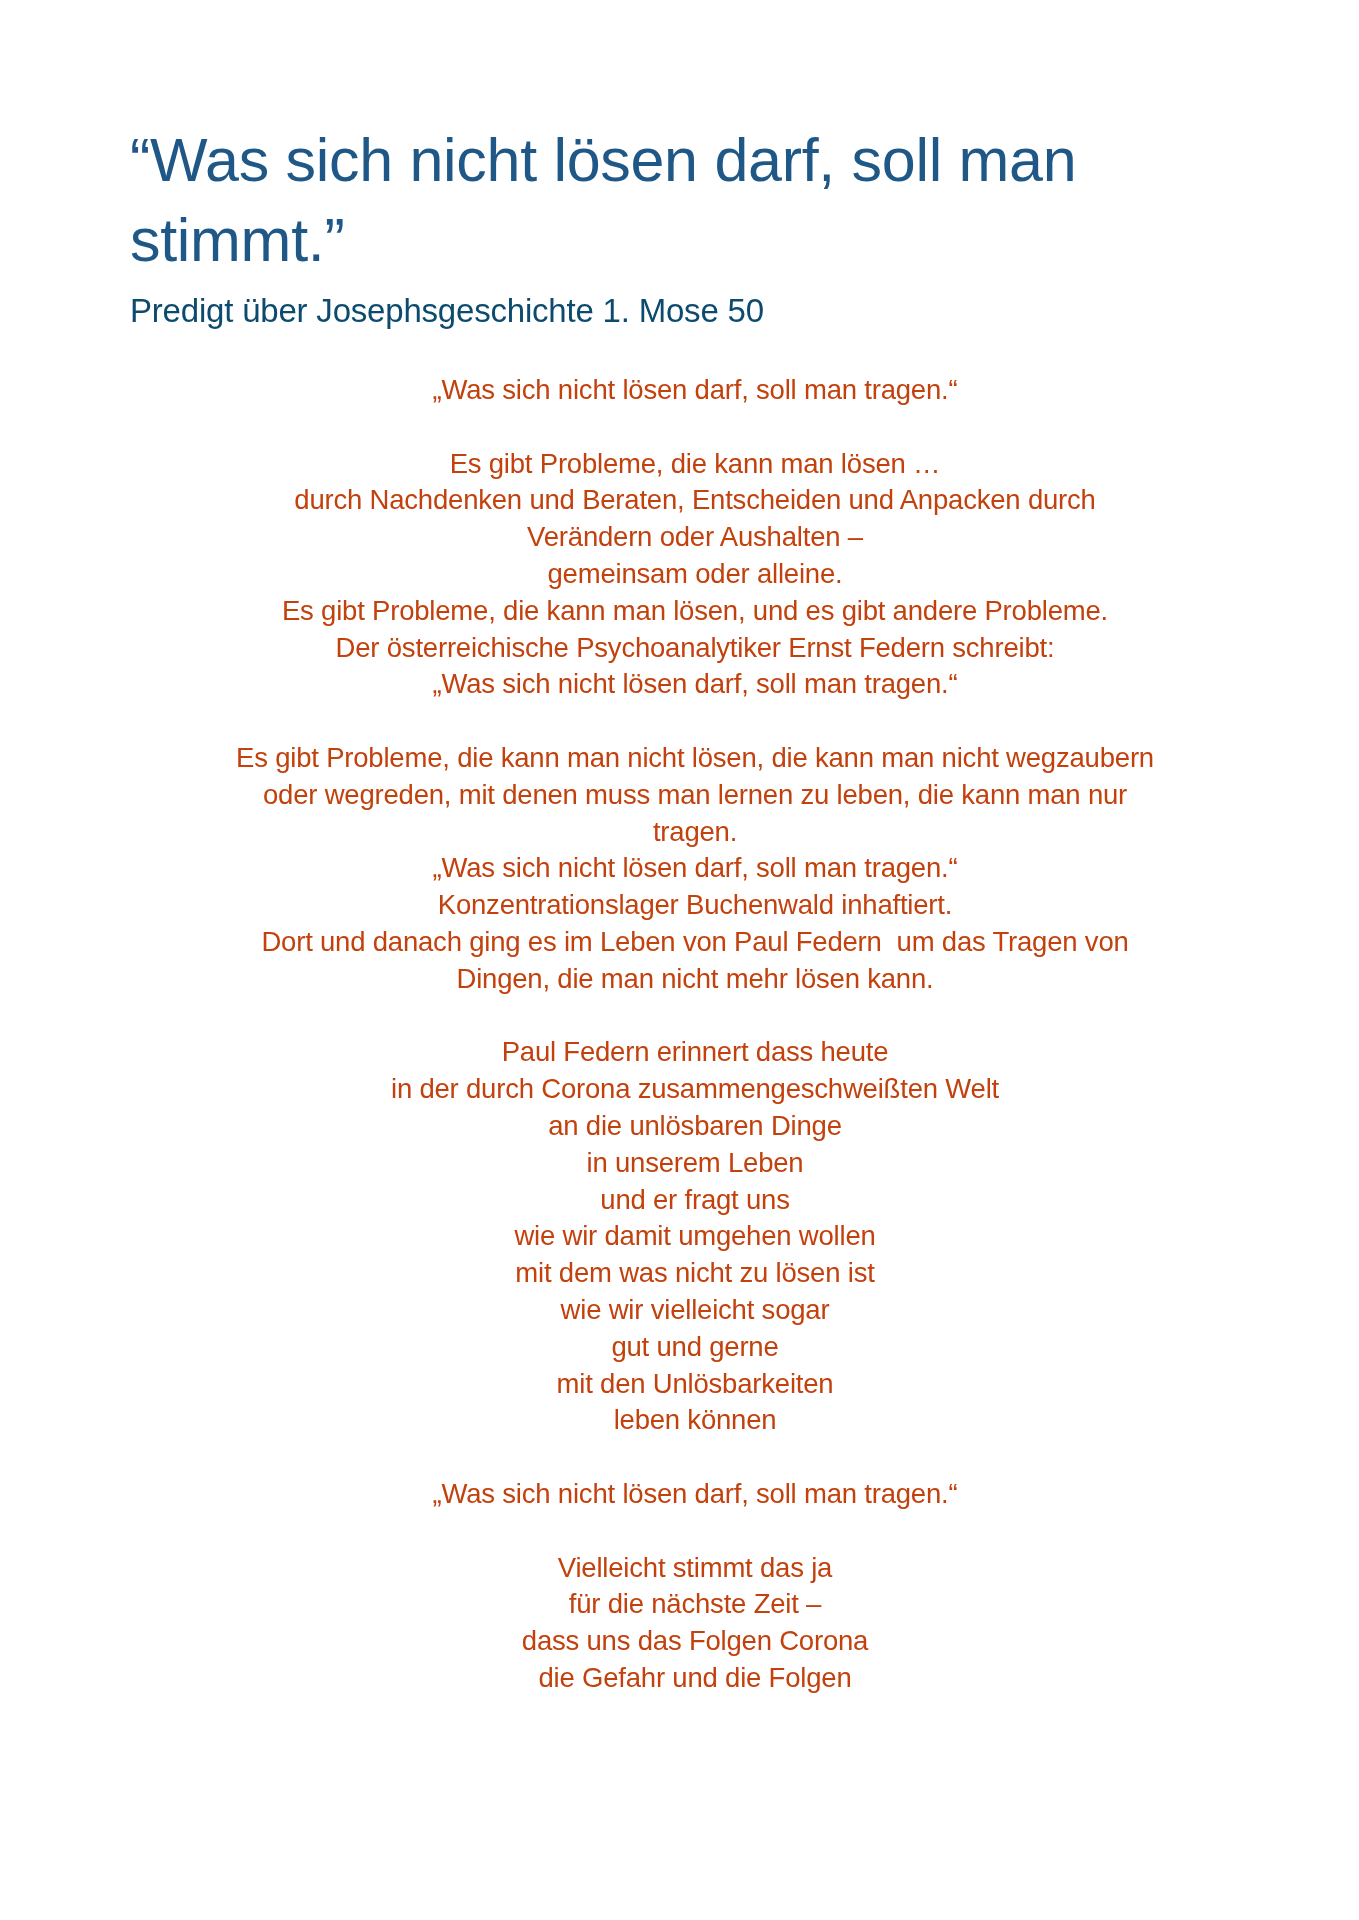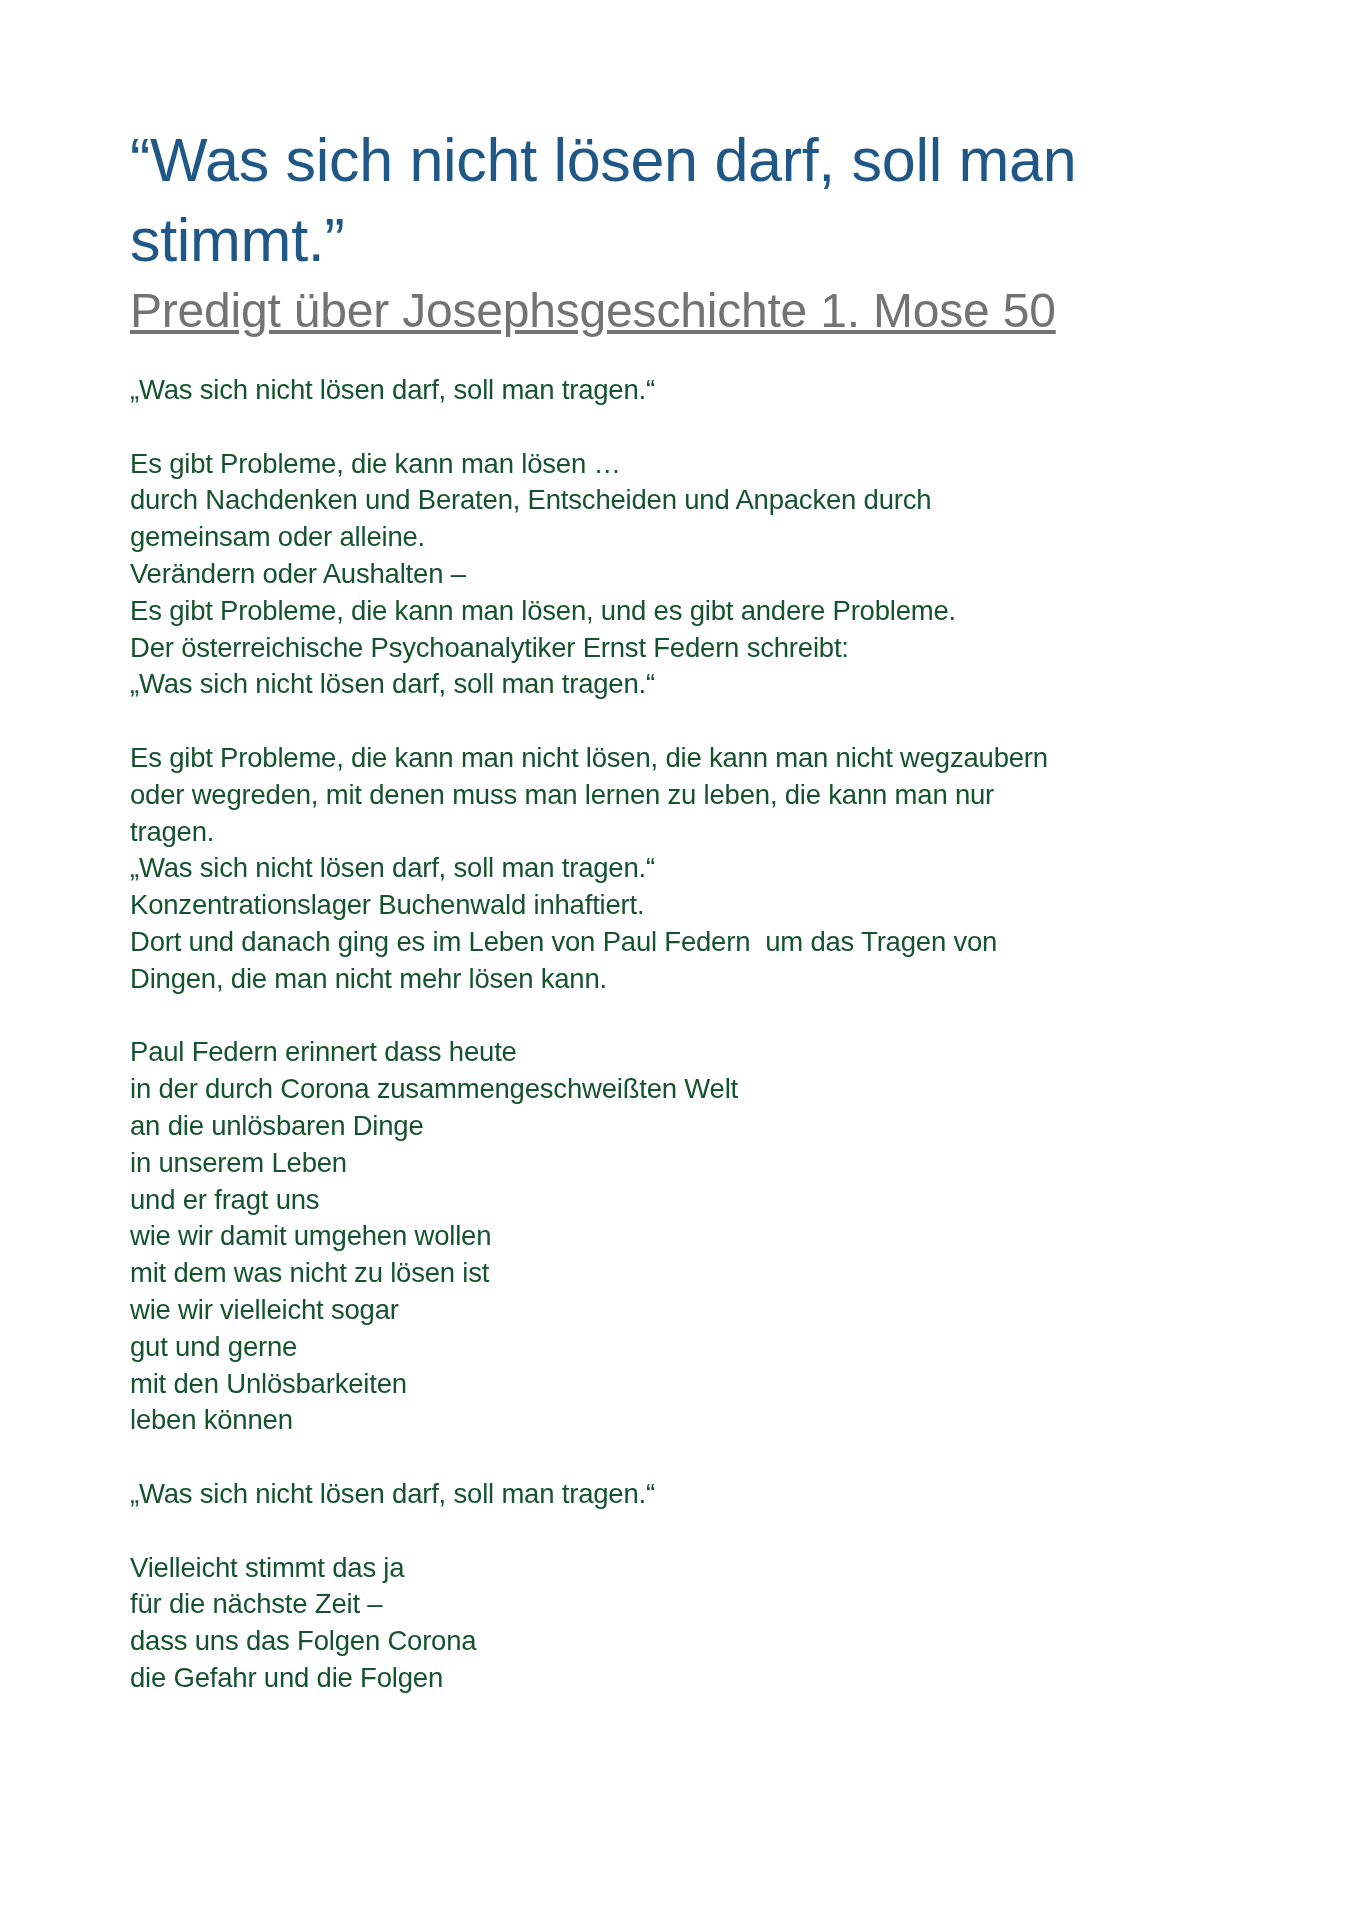--- a/index.html
+++ b/index.html
@@ -1,42 +1,42 @@
 <!DOCTYPE html>
 <html><head>
 <meta charset="utf-8">
 <style>
   html, body { margin: 0; padding: 0; background: #ffffff; }
   body { width: 1359px; height: 1920px; overflow: hidden; position: relative; font-family: "Liberation Sans", sans-serif; }
   .page { position: absolute; left: 130px; top: 120px; width: 1130px; }
   .title { color: #1f5887; font-size: 61px; line-height: 80px; margin: 0; font-weight: normal; letter-spacing: -0.3px; }
-  .subtitle { color: #737373; font-size: 48px; line-height: 54px; margin: 4px 0 0 0; font-weight: normal; letter-spacing: -0.2px; text-decoration: underline; }
-  .body { margin-top: 34px; color: #14532d; font-size: 27.5px; line-height: 36.8px; letter-spacing: -0.2px; }
+  .subtitle { color: #0c4a6e; font-size: 33px; line-height: 54px; margin: 4px 0 0 0; font-weight: normal; letter-spacing: -0.2px; }
+  .body { margin-top: 34px; color: #c2410c; font-size: 27.5px; line-height: 36.8px; letter-spacing: -0.2px; text-align: center; }
   .para { margin: 0 0 36.8px 0; }
   .line { display: block; white-space: pre; }
 </style>
 </head>
 <body>
 
 <div class="page">
   <h1 class="title">
     <span class="line">“Was sich nicht lösen darf, soll man</span>
     <span class="line">stimmt.”</span>
   </h1>
   <h2 class="subtitle">Predigt über Josephsgeschichte 1. Mose 50</h2>
 
   <div class="body">
     <div class="para">
       <span class="line">„Was sich nicht lösen darf, soll man tragen.“</span>
     </div>
     <div class="para">
       <span class="line">Es gibt Probleme, die kann man lösen …</span>
       <span class="line">durch Nachdenken und Beraten, Entscheiden und Anpacken durch</span>
+      <span class="line">Verändern oder Aushalten –</span>
       <span class="line">gemeinsam oder alleine.</span>
-      <span class="line">Verändern oder Aushalten –</span>
       <span class="line">Es gibt Probleme, die kann man lösen, und es gibt andere Probleme.</span>
       <span class="line">Der österreichische Psychoanalytiker Ernst Federn schreibt:</span>
       <span class="line">„Was sich nicht lösen darf, soll man tragen.“</span>
     </div>
     <div class="para">
       <span class="line">Es gibt Probleme, die kann man nicht lösen, die kann man nicht wegzaubern</span>
       <span class="line">oder wegreden, mit denen muss man lernen zu leben, die kann man nur</span>
       <span class="line">tragen.</span>
       <span class="line">„Was sich nicht lösen darf, soll man tragen.“</span>
       <span class="line">Konzentrationslager Buchenwald inhaftiert.</span>

